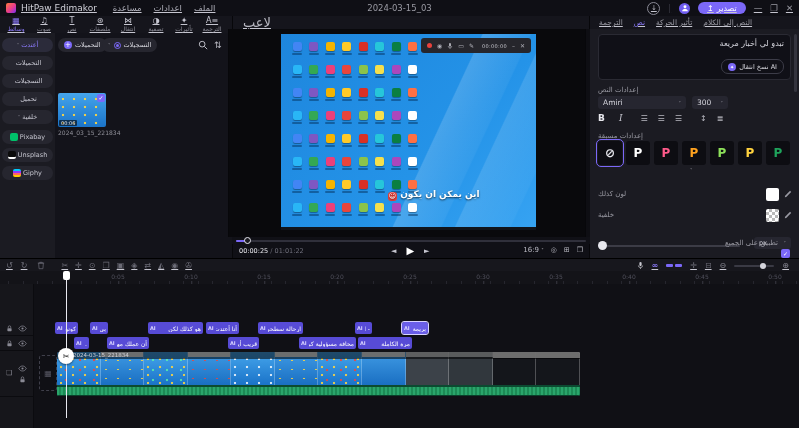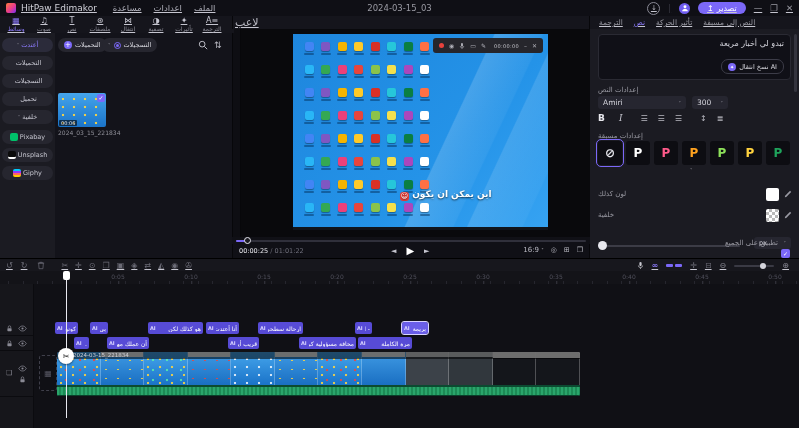--- a/index.html
+++ b/index.html
@@ -44,22 +44,22 @@
   .thumb{position:absolute;left:58px;top:60px;width:48px;height:34px;border-radius:2px;background:
      radial-gradient(circle at 5px 6px, rgba(255,215,64,.9) 1px, transparent 1.6px) 0 0/11px 8px repeat,
      radial-gradient(circle at 9px 10px, rgba(244,67,54,.9) 1px, transparent 1.6px) 0 0/13px 9px repeat,
      linear-gradient(180deg,#45a5ec,#1a73c8);}
   .thumb-check{position:absolute;right:1px;top:1px;width:8px;height:8px;border-radius:2px;background:#7b68f8;color:#fff;font-size:6px;line-height:8px;text-align:center;}
   .thumb-dur{position:absolute;left:1px;bottom:1px;background:rgba(0,0,0,.6);color:#e8e8ee;font-size:5px;padding:0 2px;border-radius:1px;}
   .thumb-name{position:absolute;left:58px;top:96px;font-size:6px;color:#8f8f98;}
 
   
   .pv-head{left:232px;top:16px;width:358px;height:13px;background:#15151c;display:flex;align-items:center;border-right:1px solid #07070a;border-left:1px solid #07070a;box-sizing:border-box;}
-  .pv-title{font-size:11px;color:#b9b9c2;margin-left:2px;}
-  .pv-area{left:240px;top:29px;width:358px;height:208px;background:#09090c;border-right:1px solid #07070a;border-left:1px solid #07070a;box-sizing:border-box;}
+  .pv-title{font-size:13px;color:#b9b9c2;margin-left:10px;}
+  .pv-area{left:228px;top:29px;width:358px;height:208px;background:#09090c;border-right:1px solid #07070a;border-left:1px solid #07070a;box-sizing:border-box;}
   .video{position:absolute;left:52px;top:5px;width:255px;height:196px;background:linear-gradient(135deg,#1e86dd 0%,#2493e8 60%,#36a3f2 100%);overflow:hidden;}
   .streaks{position:absolute;inset:0;background:
      linear-gradient(115deg,transparent 58%,rgba(255,255,255,.16) 58.4%,rgba(255,255,255,.05) 72%,transparent 72.5%),
      linear-gradient(115deg,transparent 76%,rgba(255,255,255,.12) 76.4%,rgba(255,255,255,.04) 92%,transparent 92.5%);}
   .dgrid{position:absolute;left:8px;top:6px;width:132px;height:184px;display:flex;flex-wrap:wrap;align-content:flex-start;}
   .dicon{width:16.5px;height:23px;display:flex;flex-direction:column;align-items:center;padding-top:2px;box-sizing:border-box;}
   .dglyph{width:9px;height:9px;border-radius:2px;box-shadow:0 1px 1px rgba(0,0,0,.35);}
   .dlabel{width:10px;height:2px;background:rgba(0,40,80,.45);margin-top:2px;border-radius:1px;}
   .recbar{position:absolute;left:140px;top:4px;width:110px;height:15px;background:#26262c;border-radius:3px;display:flex;align-items:center;gap:5px;padding:0 6px;box-sizing:border-box;}
   .recdot{width:5px;height:5px;border-radius:50%;background:#e8413c;}
@@ -603,21 +603,21 @@
   </div>
 
   <div class="abs rp-tabs">
 
       <span class="rp-tab">الترجمة</span>
 
       <span class="rp-tab active">نص</span>
 
       <span class="rp-tab">تأثير الحركة</span>
 
-      <span class="rp-tab">النص إلى مسبقة</span>
+      <span class="rp-tab">النص إلى الكلام</span>
     </div>
   <div class="abs rpanel">
     <div class="ta">
       <span class="ta-text">تبدو لي أخبار مريعة</span>
       <span class="ai-btn">
         <span class="ai-ic">✦</span>
         <span>نسخ انتقال AI</span>
       </span>
     </div>
     <span class="rp-label" style="top:57px;">إعدادات النص</span>

